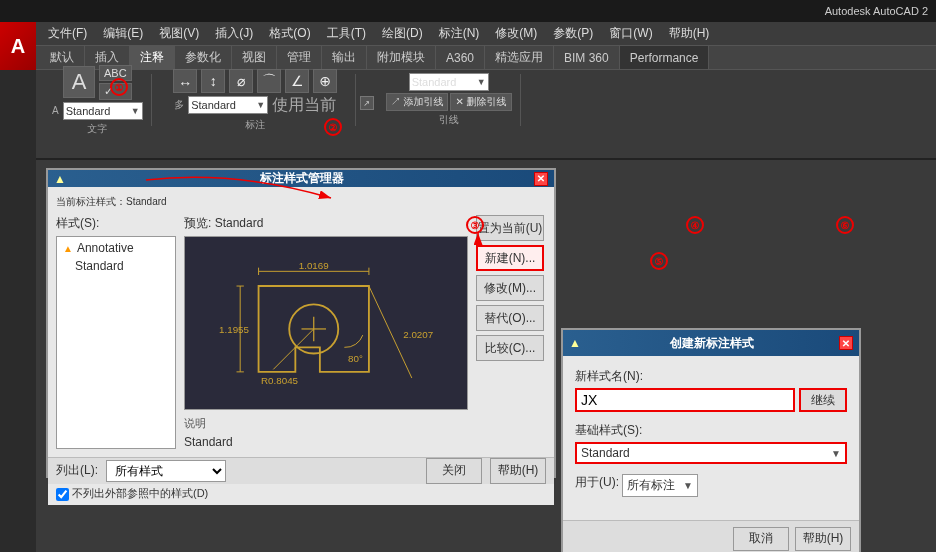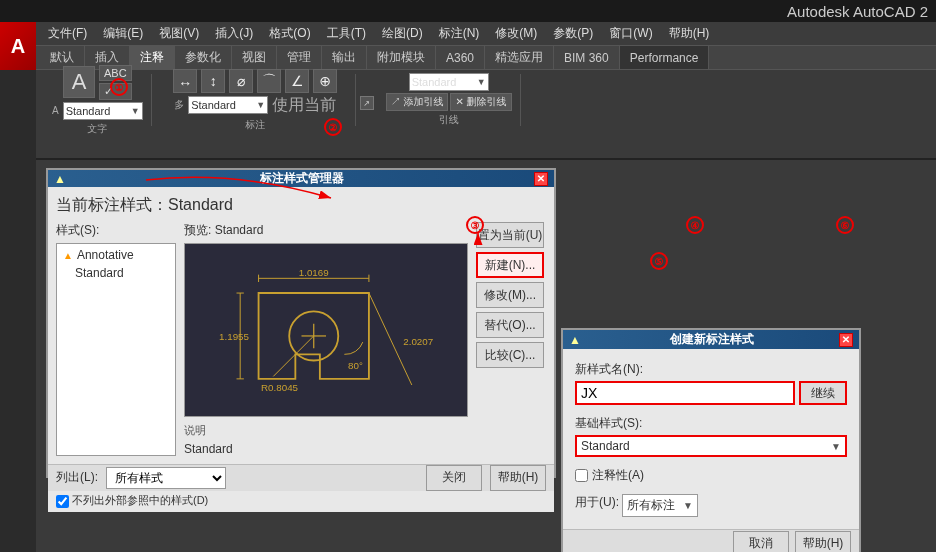--- a/index.html
+++ b/index.html
@@ -2,21 +2,21 @@
 <html><head>
   <meta charset="utf-8">
   <style>
     * { box-sizing: border-box; margin: 0; padding: 0; }
     body { width: 936px; height: 552px; background: #2b2b2b; font-family: "SimSun", "Microsoft YaHei", sans-serif; font-size: 12px; overflow: hidden; position: relative; }
 
     
     .title-bar {
       width: 100%; height: 22px; background: #1a1a1a;
       display: flex; align-items: center; justify-content: flex-end;
-      padding-right: 8px; color: #ccc; font-size: 15px;
+      padding-right: 8px; color: #ccc; font-size: 11px;
     }
 
     
     .menu-bar {
       width: 100%; height: 24px; background: #3c3c3c;
       display: flex; align-items: center; padding-left: 40px;
       border-bottom: 1px solid #555;
     }
     .menu-item {
       color: #ddd; padding: 2px 8px; font-size: 12px; cursor: pointer;
@@ -87,21 +87,21 @@
     .dialog-title-icon {
       width: 14px; height: 14px; background: #f44; border: 1px solid #c00;
       display: flex; align-items: center; justify-content: center;
       color: #fff; font-size: 10px; cursor: pointer;
     }
     .title-warning { color: #ff9; margin-right: 4px; }
     .dialog-body {
       flex: 1; padding: 8px; display: flex; flex-direction: column; gap: 6px;
     }
     .dialog-current {
-      font-size: 16px; color: #333;
+      font-size: 10px; color: #333;
     }
     .dialog-middle {
       display: flex; flex: 1; gap: 8px;
     }
     .styles-panel {
       width: 120px; display: flex; flex-direction: column; gap: 4px;
     }
     .styles-label { font-size: 12px; color: #333; }
     .styles-list {
       flex: 1; background: #fff; border: 1px solid #999;
@@ -430,24 +430,20 @@
       </div>
 
       <div class="form-row">
         <div class="form-label">基础样式(S):</div>
         <div style="display:flex;align-items:center;border:2px solid #e00;background:#fff;">
           <span style="flex:1;padding:2px 4px;font-size:12px;color:#333;">Standard</span>
           <span style="padding:0 4px;color:#555;font-size:10px;">▼</span>
         </div>
       </div>
 
-      <div class="form-checkbox-row">
-        <input type="checkbox" style="">
-        <span>注释性(A)</span>
-      </div>
 
       <div class="form-for-row">
         <div class="form-label">用于(U):</div>
         <div style="display:flex;align-items:center;border:1px solid #999;background:#fff;">
           <span style="flex:1;padding:2px 4px;font-size:12px;color:#333;">所有标注</span>
           <span style="padding:0 4px;color:#555;font-size:10px;">▼</span>
         </div>
       </div>
     </div>
 

